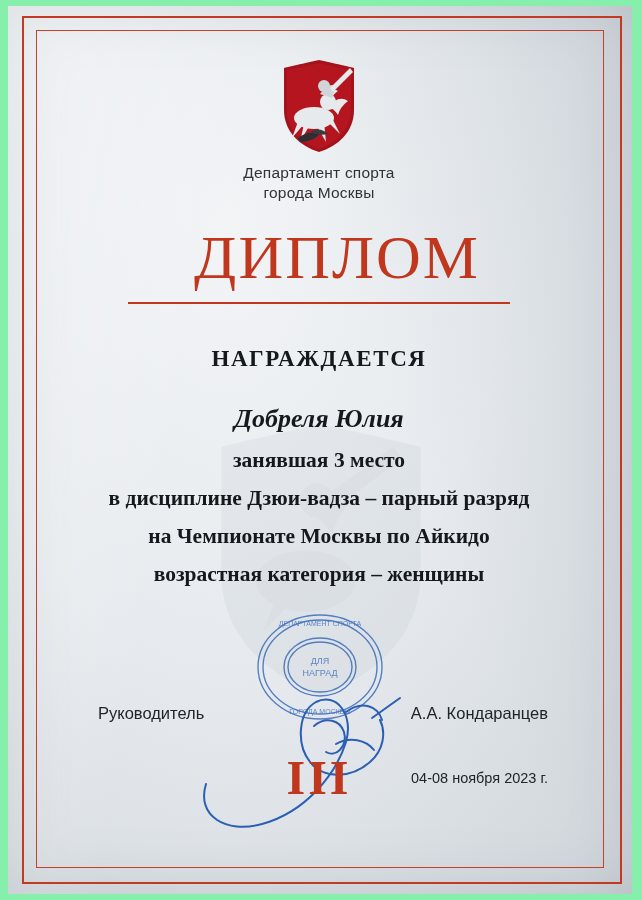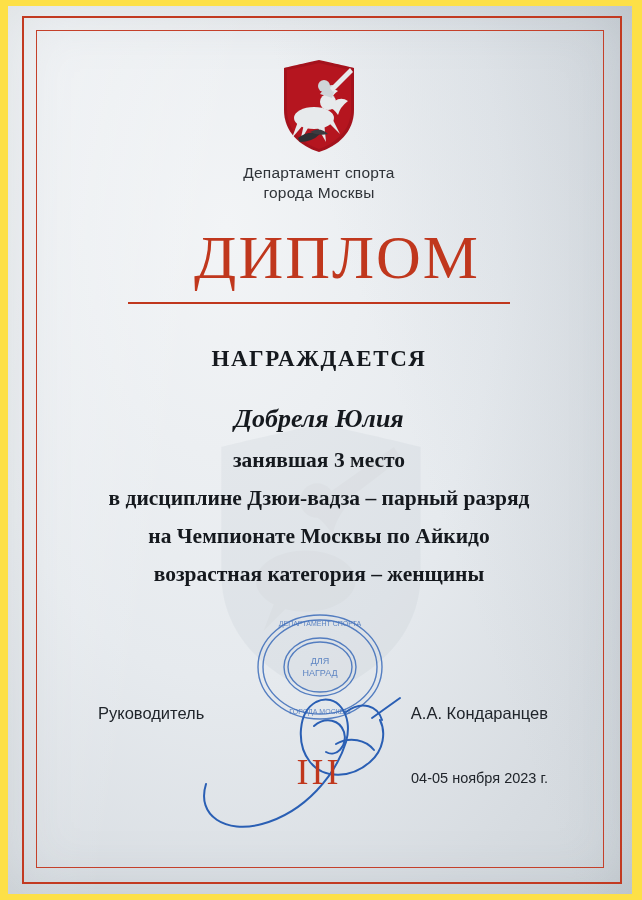--- a/index.html
+++ b/index.html
@@ -5,21 +5,21 @@
   html, body {
     margin: 0;
     padding: 0;
     background: #6e6e6e;
   }
   #page {
     position: relative;
     width: 642px;
     height: 900px;
     overflow: hidden;
-    background: #fde047;
+    background: #86efac;
     font-family: "Liberation Sans", sans-serif;
   }
 
   
   .paper {
     position: absolute;
     left: 8px;
     top: 6px;
     width: 624px;
     height: 888px;
@@ -196,22 +196,22 @@
     height: 180px;
   }
 
   
   .place-mark {
     position: absolute;
     left: 0; right: 0;
     top: 724px;
     text-align: center;
     font-family: "Liberation Serif", serif;
-    font-weight: normal;
-    font-size: 36px;
+    font-weight: bold;
+    font-size: 48px;
     letter-spacing: 3px;
     color: #c0371d;
     line-height: 1;
   }
 </style>
 </head>
 <body>
 
 <div id="page">
 
@@ -304,16 +304,16 @@
       </g>
     </svg>
 
     <div class="sign-row">
       <div class="sign-label">Руководитель</div>
       <div class="sign-name">А.А. Кондаранцев</div>
     </div>
 
     <div class="place-mark">III</div>
 
-    <div class="date">04-05 ноября 2023 г.</div>
+    <div class="date">04-08 ноября 2023 г.</div>
 
   </div>
 </div>
 
 </body></html>

